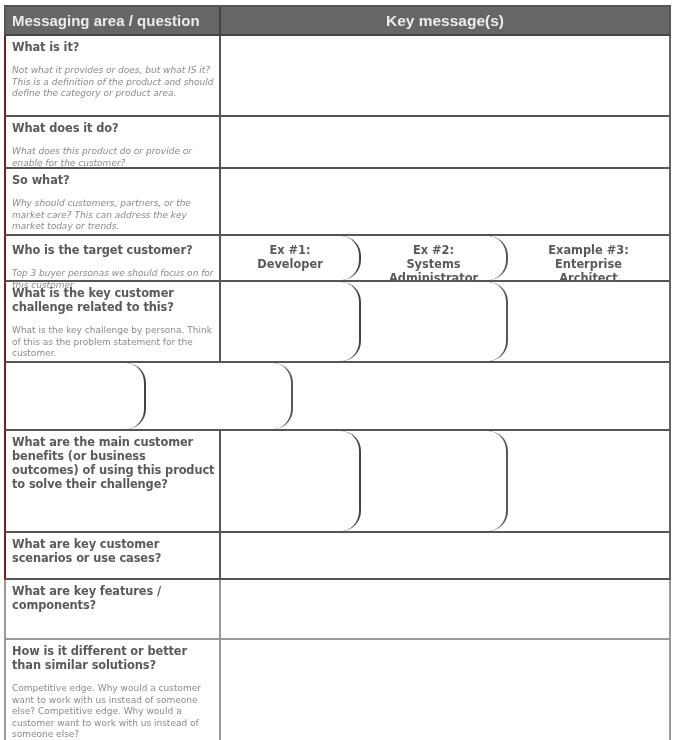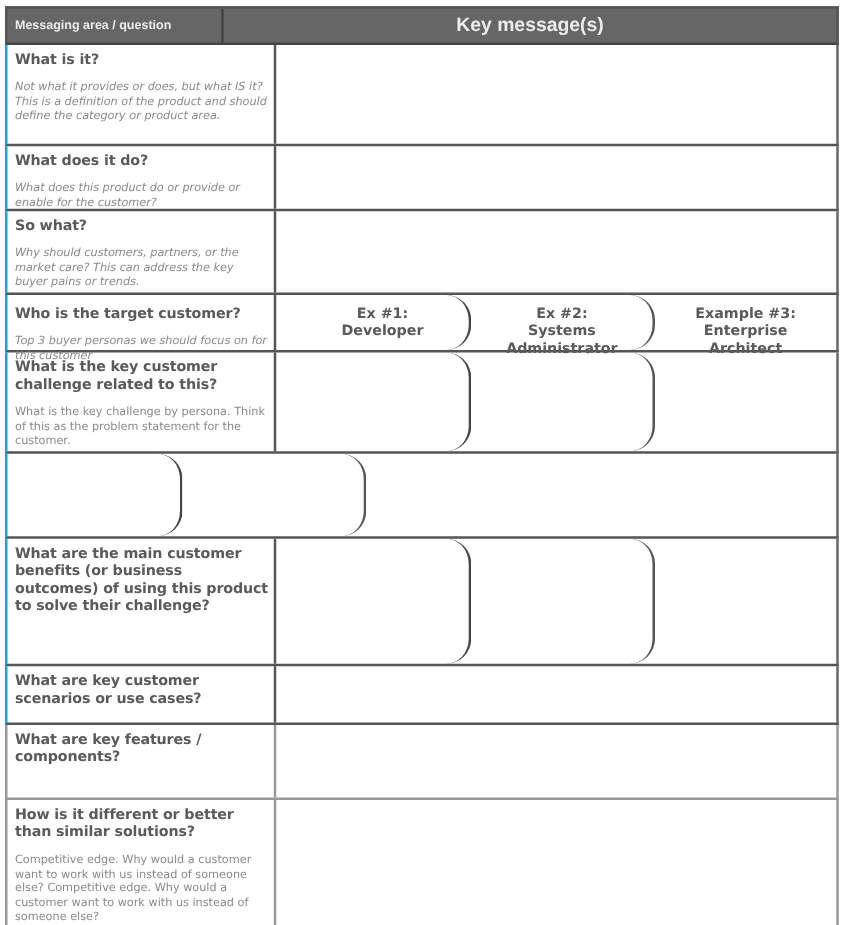--- a/index.html
+++ b/index.html
@@ -1,21 +1,21 @@
 <!DOCTYPE html>
 <html><head>
 <meta charset="utf-8">
 <style>
   html, body { margin:0; padding:0; background:#ffffff; }
   body { width:675px; height:740px; overflow:hidden; position:relative; font-family:"DejaVu Sans", sans-serif; }
   .tbl { position:absolute; left:4px; top:5px; width:667px; }
-  .row { display:flex; border-left:2px solid #0ea5e9; border-right:2px solid #666; border-bottom:2px solid #555; box-sizing:border-box;gap:16px; }
+  .row { display:flex; border-left:2px solid #7f1d1d; border-right:2px solid #666; border-bottom:2px solid #555; box-sizing:border-box; }
   .row.light { border-color:#999; }
   .hdr { background:#666666; height:31px; border:2px solid #555; border-bottom:2px solid #444; display:flex; box-sizing:border-box; }
-  .hdr .c1 { width:173px; border-right:2px solid #444; color:#ececec; font-family:"Liberation Sans", sans-serif; font-weight:bold; font-size:10px; line-height:27px; padding-left:6px; box-sizing:border-box; }
+  .hdr .c1 { width:215px; border-right:2px solid #444; color:#ececec; font-family:"Liberation Sans", sans-serif; font-weight:bold; font-size:15px; line-height:27px; padding-left:6px; box-sizing:border-box; }
   .hdr .c2 { flex:1; color:#ececec; font-family:"Liberation Sans", sans-serif; font-weight:bold; font-size:15.5px; line-height:27px; text-align:center; }
   .q { width:215px; border-right:2px solid #555; padding:4px 4px 3px 6px; box-sizing:border-box; }
   .row.light .q { border-right-color:#999; }
   .q .t { font-weight:bold; color:#5a5a5a; font-size:11.4px; line-height:14px; letter-spacing:-0.1px; }
   .q .s { color:#8a8a8a; font-size:9px; line-height:11.6px; margin-top:11px; }
   .q .s.it { font-style:italic; }
   .ans { flex:1; }
   .split { flex:1; display:flex; }
   .split .cell { box-sizing:border-box;border-radius:20px; }
   .split .cell.a { width:140px; border-right:2px solid #444; }
@@ -44,21 +44,21 @@
     <div class="q">
       <div class="t">What does it do?</div>
       <div class="s it">What does this product do or provide or enable for the customer?</div>
     </div>
     <div class="ans"></div>
   </div>
 
   <div class="row" style="height:67px">
     <div class="q">
       <div class="t">So what?</div>
-      <div class="s it">Why should customers, partners, or the market care? This can address the key buyer pains or trends.</div>
+      <div class="s it">Why should customers, partners, or the market care? This can address the key market today or trends.</div>
     </div>
     <div class="ans"></div>
   </div>
 
   <div class="row" style="height:46px">
     <div class="q" style="padding-top:7px">
       <div class="t">Who is the target customer?</div>
       <div class="s it">Top 3 buyer personas we should focus on for this customer</div>
     </div>
     <div class="split">

